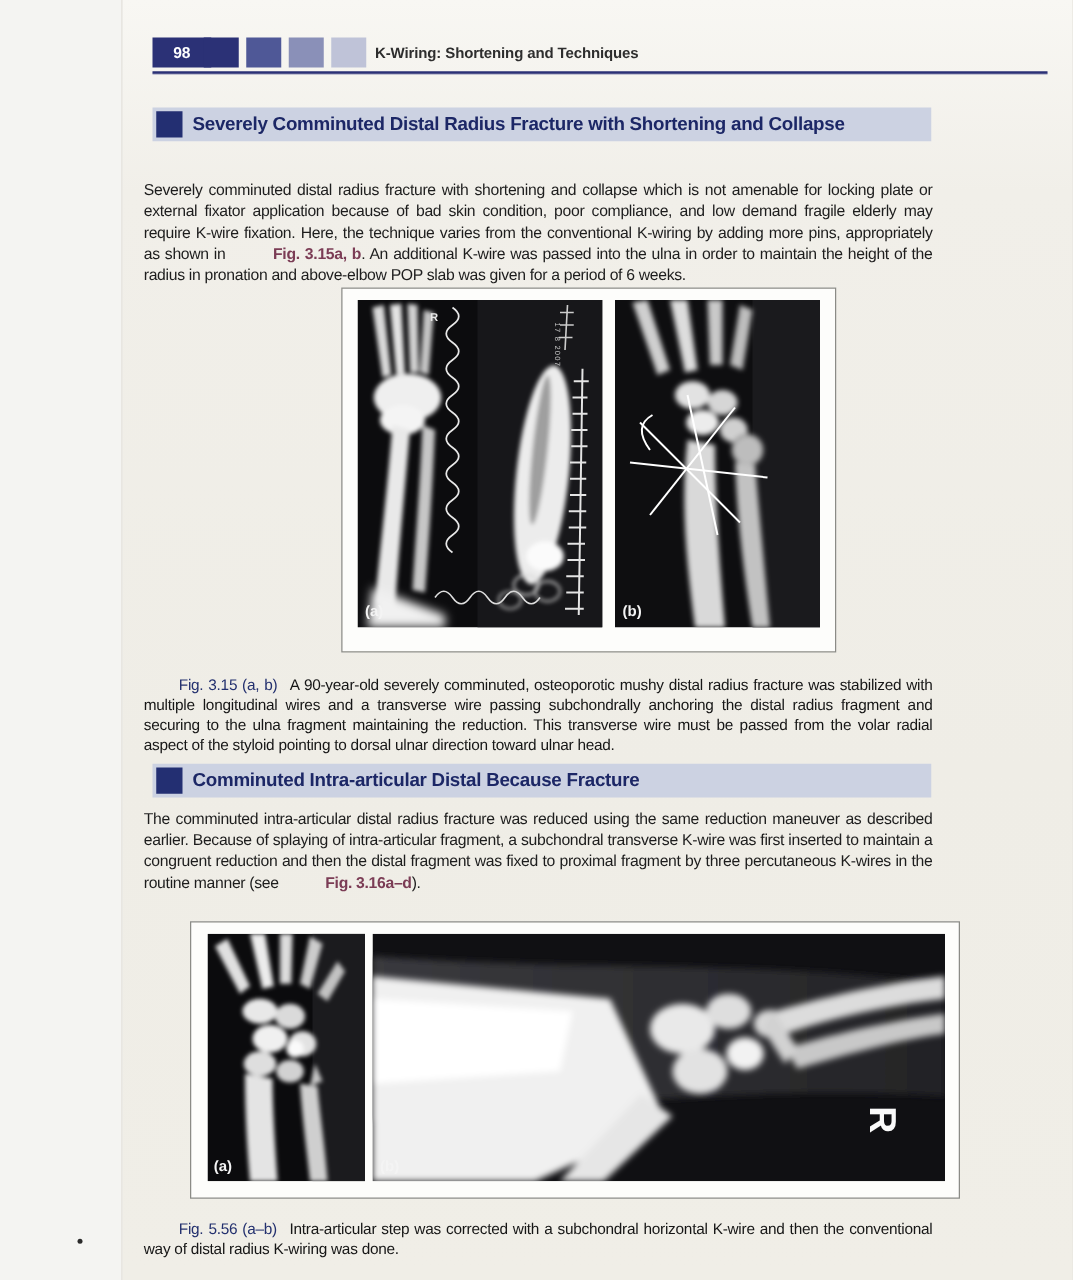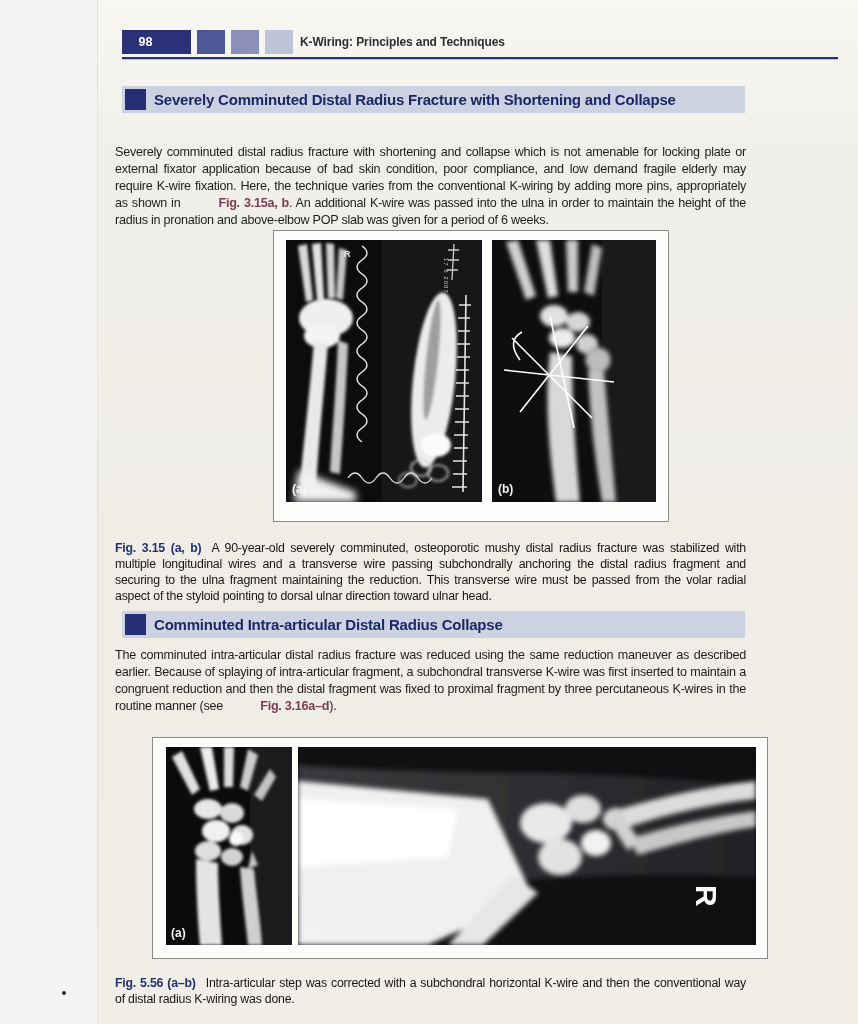--- a/index.html
+++ b/index.html
@@ -27,21 +27,21 @@
   .sect2{top:611px;}
   
   .para{position:absolute;left:115px;width:631px;font-size:12.6px;line-height:17.2px;letter-spacing:-0.25px;text-align:justify;color:#1d1d1d;}
   .para1{top:131px;}
   .para2{top:634px;}
   .figref{font-weight:bold;color:#7b3c55;margin-left:34px;}
   
   .caption{position:absolute;left:115px;width:631px;font-size:12.3px;line-height:15.8px;letter-spacing:-0.2px;text-align:justify;color:#161616;}
   .cap315{top:529px;}
   .cap316{top:964px;}
-  .caplabel{font-weight:bold;color:#23306e;margin-right:10px;}
+  .caplabel{font-weight:normal;color:#23306e;margin-right:10px;margin-left:28px;}
   
   .figframe{position:absolute;background:#fdfdfb;border:1px solid #8b8b86;}
   .fig315{left:273px;top:230px;width:394px;height:290px;}
   .fig316{left:152px;top:737px;width:614px;height:220px;}
   .xray{position:absolute;display:block;}
   .f315a{left:12px;top:9px;}
   .f315b{left:218px;top:9px;}
   .f316a{left:13px;top:9px;}
   .f316b{left:145px;top:9px;}
   .panel-label{font:bold 12px "Liberation Sans",sans-serif;fill:#f4f4f4;}
@@ -54,21 +54,21 @@
 <body>
 
 <div class="page">
   <div class="left-strip"></div>
 
   <div class="hdr-pagenum">98</div>
   <div class="hdr-sq sq1"></div>
   <div class="hdr-sq sq2"></div>
   <div class="hdr-sq sq3"></div>
   <div class="hdr-sq sq4"></div>
-  <div class="hdr-title">K-Wiring: Principles and Techniques</div>
+  <div class="hdr-title">K-Wiring: Shortening and Techniques</div>
   <div class="hdr-rule"></div>
 
   <div class="sect sect1">
     <div class="cube"></div>
     <div class="stitle">Severely Comminuted Distal Radius Fracture with Shortening and Collapse</div>
   </div>
 
   <p class="para para1"><span>Severely comminuted distal radius fracture with shortening and collapse which is not amenable for locking plate or external fixator application because of bad skin condition, poor compliance, and low demand fragile elderly may require K-wire fixation. Here, the technique varies from the conventional K-wiring by adding more pins, appropriately as shown in </span><span class="figref">Fig. 3.15a, b</span><span>. An additional K-wire was passed into the ulna in order to maintain the height of the radius in pronation and above-elbow POP slab was given for a period of 6 weeks.</span></p>
 
   <div class="figframe fig315">
@@ -146,21 +146,21 @@
         <path d="M30 92 q-16 9 -2 28"></path>
       </g>
       <text class="panel-label" x="6" y="253">(b)</text>
     </svg>
   </div>
 
   <p class="caption cap315"><span class="caplabel">Fig. 3.15 (a, b)</span><span>A 90-year-old severely comminuted, osteoporotic mushy distal radius fracture was stabilized with multiple longitudinal wires and a transverse wire passing subchondrally anchoring the distal radius fragment and securing to the ulna fragment maintaining the reduction. This transverse wire must be passed from the volar radial aspect of the styloid pointing to dorsal ulnar direction toward ulnar head.</span></p>
 
   <div class="sect sect2">
     <div class="cube"></div>
-    <div class="stitle">Comminuted Intra-articular Distal Radius Collapse</div>
+    <div class="stitle">Comminuted Intra-articular Distal Because Fracture</div>
   </div>
 
   <p class="para para2"><span>The comminuted intra-articular distal radius fracture was reduced using the same reduction maneuver as described earlier. Because of splaying of intra-articular fragment, a subchondral transverse K-wire was first inserted to maintain a congruent reduction and then the distal fragment was fixed to proximal fragment by three percutaneous K-wires in the routine manner (see </span><span class="figref">Fig. 3.16a–d</span><span>).</span></p>
 
   <div class="figframe fig316">
 
     <svg class="xray f316a" width="126" height="198" viewBox="0 0 126 198">
       <defs>
           <filter id="bl4" x="-20%" y="-20%" width="140%" height="140%">
             <feGaussianBlur stdDeviation="1.6"></feGaussianBlur>

